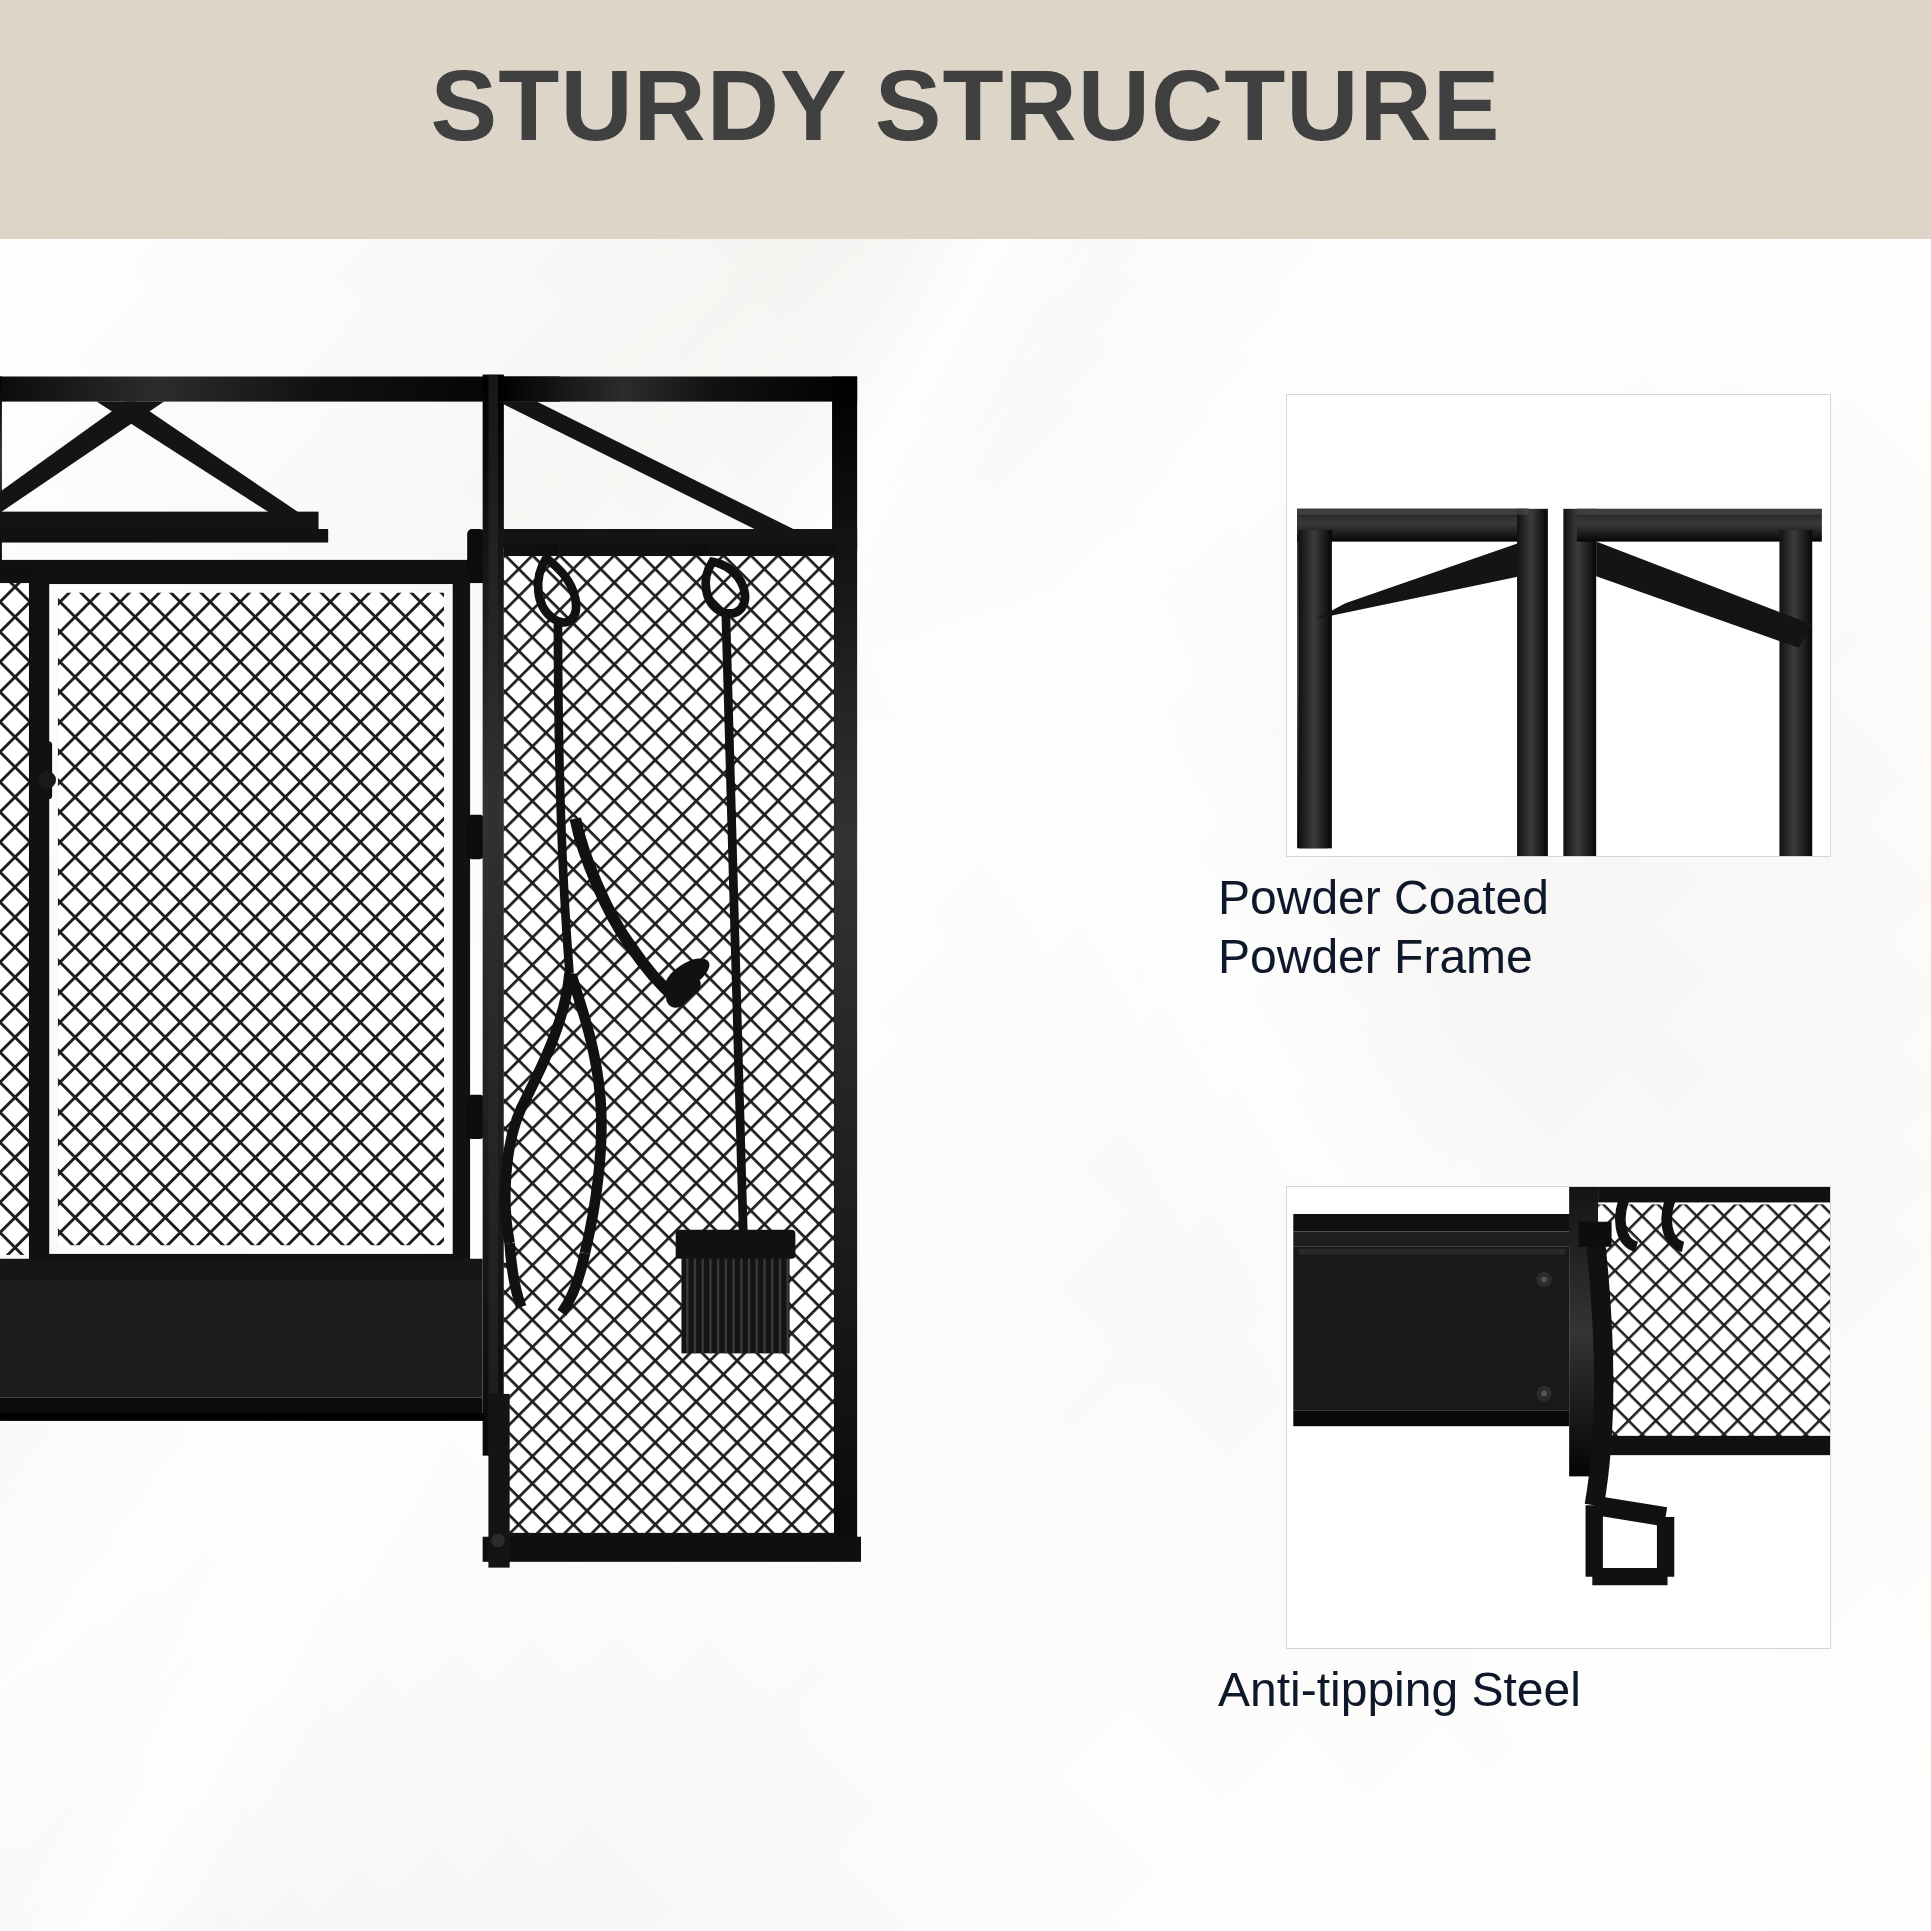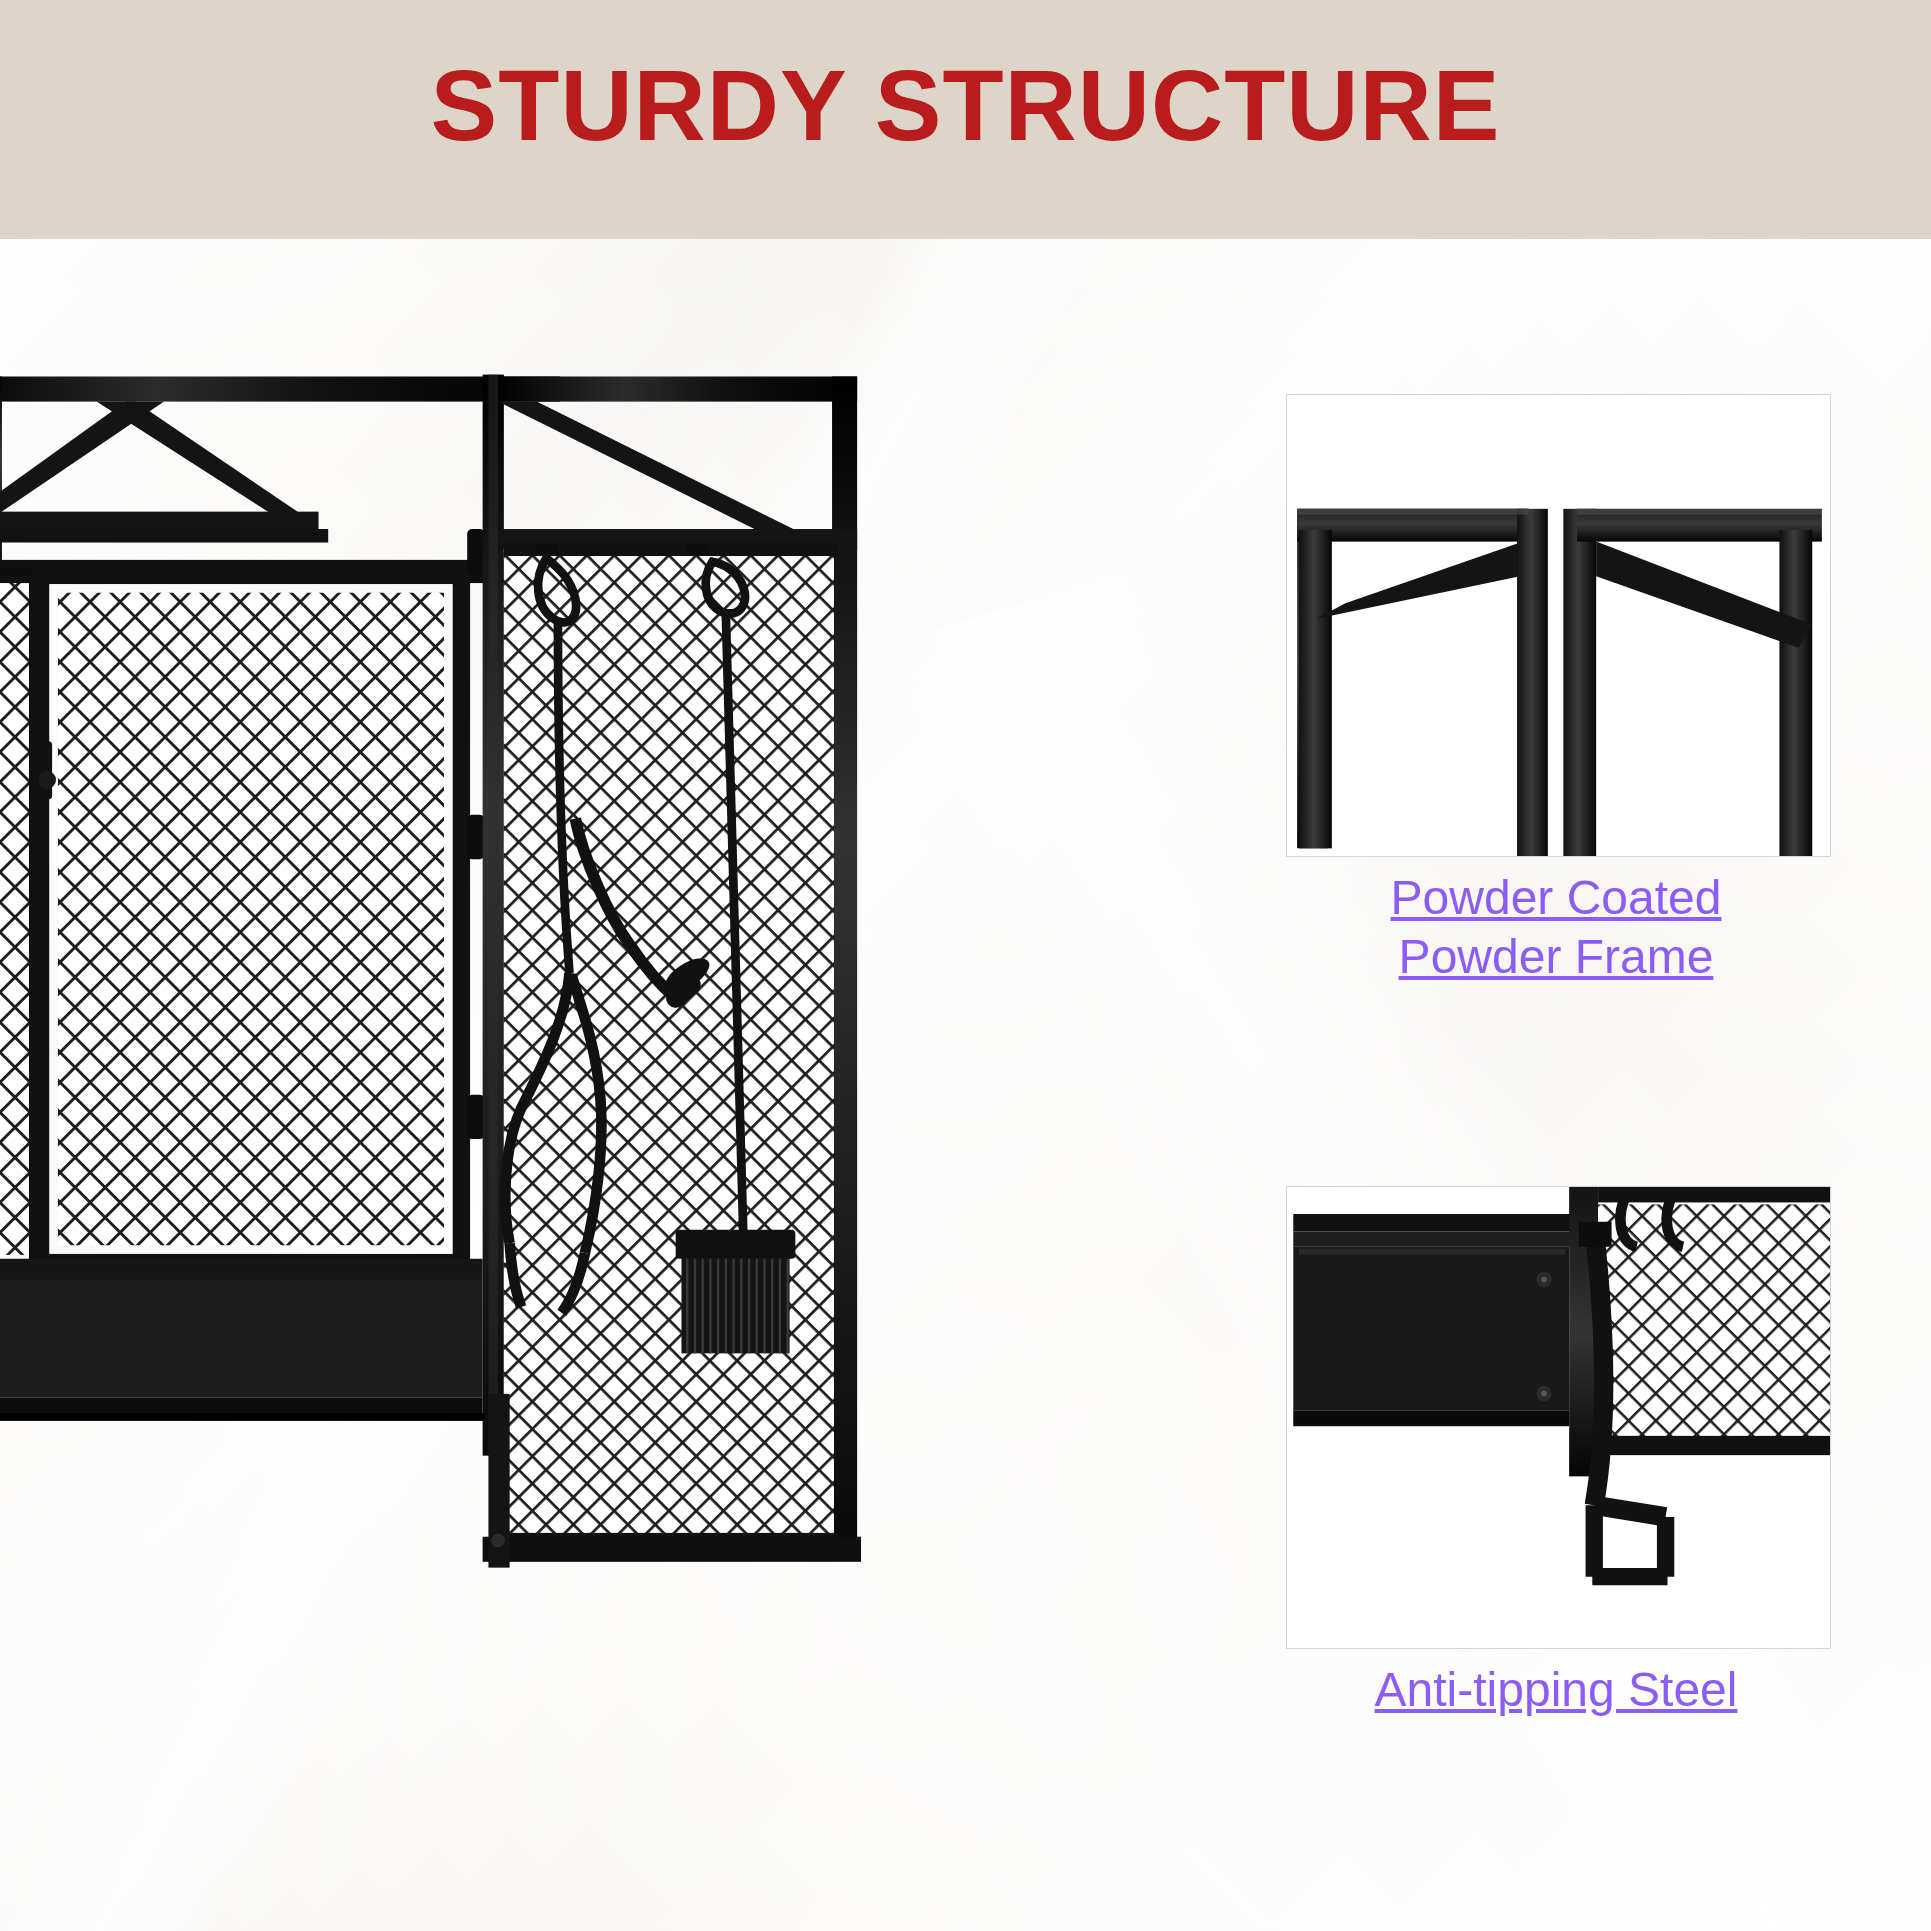--- a/index.html
+++ b/index.html
@@ -30,21 +30,21 @@
     background: #ded5c9;
   }
   .header-title {
     position: absolute;
     left: 0; top: 50px;
     width: 1931px;
     text-align: center;
     font-size: 100px;
     font-weight: bold;
     letter-spacing: 1px;
-    color: #b91c1c;
+    color: #404040;
     font-family: "Liberation Sans", sans-serif;
     line-height: 1.1;
   }
 
   
   .bg {
     position: absolute;
     left: 0; top: 239px;
     width: 1931px;
     height: 1692px;
@@ -83,26 +83,25 @@
   
   .callout {
     position: absolute;
     background: #ffffff;
     border: 1px solid #d8d4cf;
     box-sizing: border-box;
     overflow: hidden;
   }
   .callout-caption {
     position: absolute;
-    text-align: center;
-    color: #8b5cf6;
+    text-align: left;
+    color: #0f172a;
     font-size: 48px;
     line-height: 1.22;
     font-family: "Liberation Sans", sans-serif;
-    text-decoration: underline;
   }
 
   .zoomimg { position: absolute; inset: 0; overflow: hidden; }
 </style>
 </head>
 <body>
 
 <div class="page">
 
   <div class="header-band"></div>

